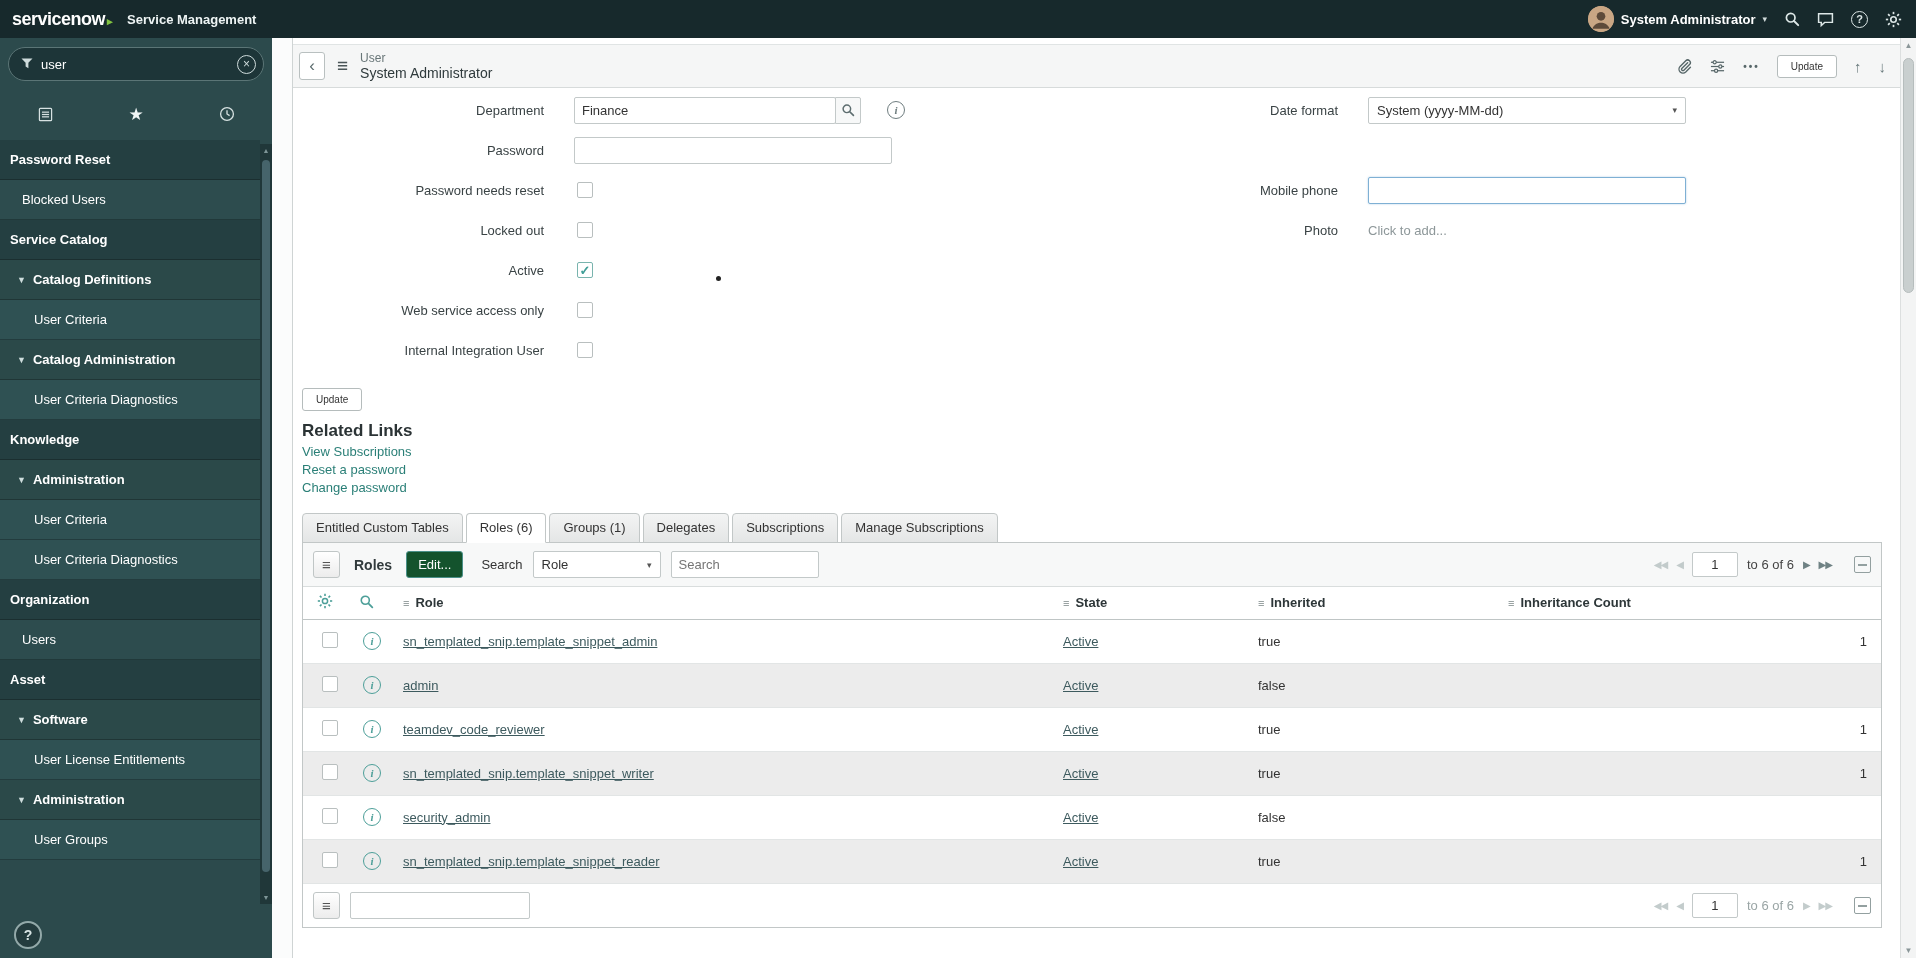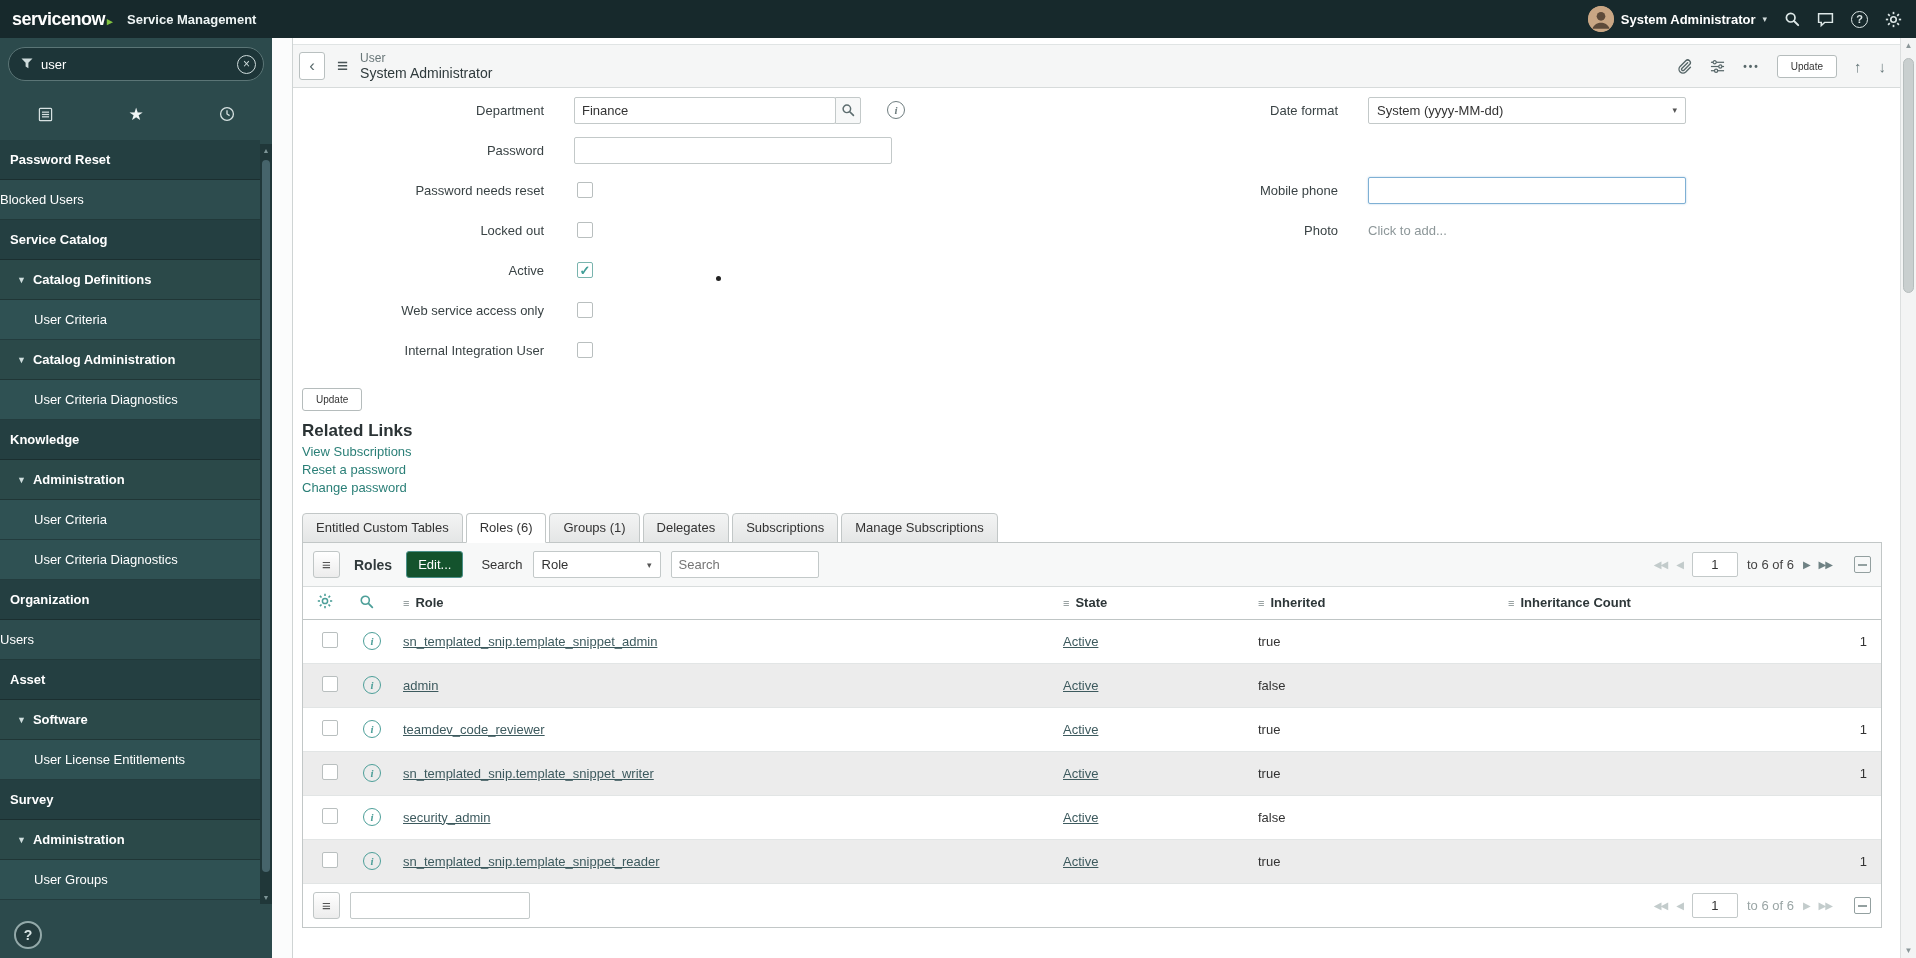--- a/index.html
+++ b/index.html
@@ -29,21 +29,21 @@
   .sb-search input { flex:1; background:transparent; border:none; outline:none; color:#fff; font-size:13px; min-width:0; }
   .sb-clear { width:19px; height:19px; border:1.5px solid #cfdcdc; border-radius:50%; color:#cfdcdc;
     display:flex; align-items:center; justify-content:center; font-size:12px; cursor:pointer; flex:none; }
   .sb-tabs { height:52px; display:flex; align-items:center; }
   .sb-tab { flex:1; display:flex; justify-content:center; color:#d7e2e2; cursor:pointer; }
   .sb-tab .star { font-size:17px; color:#f0f5f5; }
   .nav-list { position:relative; width:260px; }
   .nav-item { height:40px; display:flex; align-items:center; color:#fff; font-size:13px;
     border-bottom:1px solid rgba(0,0,0,0.25); cursor:pointer; }
   .nav-item.app { padding-left:10px; background:#243f41; font-weight:bold; }
-  .nav-item.module { background:#2d4c4e; }
+  .nav-item.module { padding-left:22px; background:#2d4c4e; }
   .nav-item.section { padding-left:17px; background:#2b4949; font-weight:bold; }
   .sec-caret { font-size:9px; margin-right:7px; color:#cfdede; }
   .nav-item.leaf { padding-left:34px; background:#2f5153; }
   .sb-scroll { position:absolute; right:0; top:106px; width:12px; height:760px; background:#203739; }
   .sb-arrow { position:absolute; left:0; right:0; text-align:center; font-size:7px; color:#7e9597; cursor:pointer; }
   .sb-thumb { position:absolute; left:2px; right:2px; top:16px; height:712px; background:#46646b; border-radius:4px; cursor:pointer; }
   .sb-help { position:absolute; left:14px; bottom:9px; width:28px; height:28px; border:2px solid #93a9a9;
     border-radius:50%; background:rgba(0,0,0,0.18); color:#d8e4e4; display:flex; align-items:center;
     justify-content:center; font-size:14px; font-weight:bold; cursor:pointer; }
 
@@ -254,21 +254,20 @@
     <div class="nav-item leaf">User Criteria</div>
     <div class="nav-item leaf">User Criteria Diagnostics</div>
     <div class="nav-item app">Organization</div>
     <div class="nav-item module">Users</div>
     <div class="nav-item app">Asset</div>
     <div class="nav-item section">
         <span class="sec-caret">▼</span>
         <span>Software</span>
       </div>
     <div class="nav-item leaf">User License Entitlements</div>
-    <div class="nav-item app">Survey</div>
     <div class="nav-item section">
         <span class="sec-caret">▼</span>
         <span>Administration</span>
       </div>
     <div class="nav-item leaf">User Groups</div>
   </div>
   <div class="sb-scroll">
     <span class="sb-arrow" style="top:3px">▲</span>
     <div class="sb-thumb"></div>
     <span class="sb-arrow" style="bottom:3px">▼</span>

